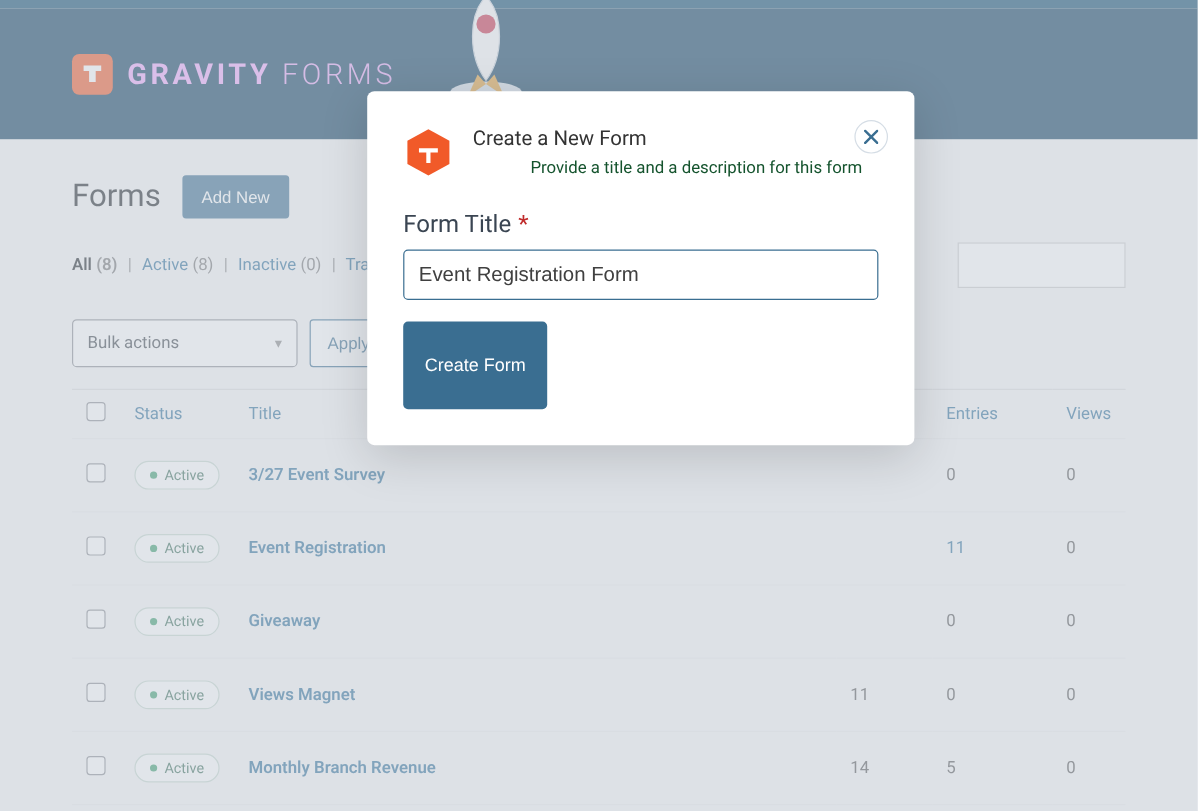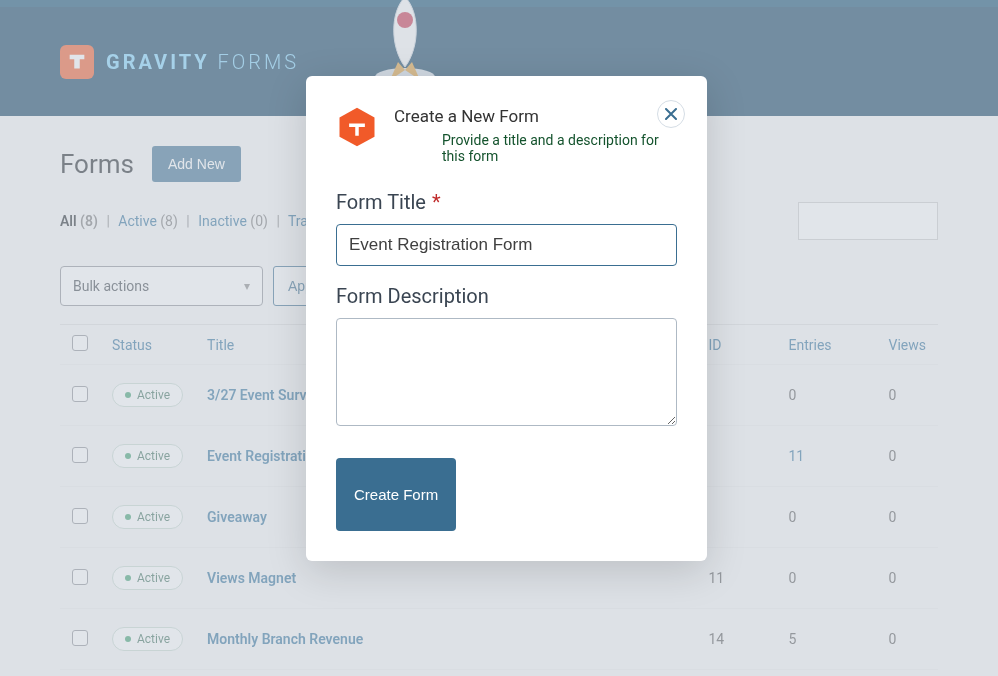--- a/index.html
+++ b/index.html
@@ -20,21 +20,21 @@
     display: flex;
     align-items: center;
     position: relative;
   }
   .logo { display: flex; align-items: center; gap: 12px; }
   .logo-icon {
     width: 34px; height: 34px; background: #f15a29; border-radius: 6px;
     display: flex; align-items: center; justify-content: center;
     color: #fff; font-weight: bold; font-size: 16px;
   }
-  .logo-text { color: #7dd3fc; letter-spacing: 3px; font-size: 20px; }
+  .logo-text { color: #f0abfc; letter-spacing: 3px; font-size: 24px; }
   .logo-text b { font-weight: 700; }
   .logo-text span { font-weight: 300; opacity: .95; }
   .rocket {
     position: absolute; left: 370px; top: -15px;
   }
   .rocket-body { position: relative; width: 70px; height: 95px; }
 
   .content { padding: 30px 60px 0; }
   .page-head { display: flex; align-items: center; gap: 18px; margin-bottom: 20px; }
   .page-title { font-size: 26px; font-weight: 400; color: #1d2327; }
@@ -48,21 +48,21 @@
   .filters .link { color: #2e6f9a; cursor: pointer; }
   .filters .current { font-weight: 600; color: #1d2327; }
   .filters .count { color: #777; }
   .filters .sep { color: #888; padding: 0 5px; }
   .search-box {
     border: 1px solid #ccc; height: 38px; width: 140px; padding: 0 10px; background:#fff;
   }
 
   .bulk-row { display: flex; gap: 10px; margin-bottom: 18px; }
   .bulk-select {
-    width: 203px; height: 40px; border: 1px solid #8c8f94; border-radius: 4px;
+    width: 188px; height: 40px; border: 1px solid #8c8f94; border-radius: 4px;
     background: #fff; padding: 0 12px; display: flex; align-items: center;
     justify-content: space-between; color: #3c434a; font-size: 14px;
     position: relative;
   }
   .bulk-select .chev { color: #888; font-size: 12px; }
   .apply-btn {
     height: 40px; padding: 0 14px; border: 1px solid #3a6e91; color: #3a6e91;
     background: #fff; border-radius: 3px; font-size: 14px;
   }
 
@@ -89,21 +89,21 @@
   input[type=checkbox].rowchk {
     width: 16px; height: 16px; border: 1px solid #8c8f94; border-radius: 3px;
     appearance: none; background: #fff;
   }
 
   
   .overlay {
     position: absolute; inset: 0; background: rgba(200,208,216,0.55);
   }
   .modal {
-    position: absolute; left: 306px; top: 76px; width: 401px;
+    position: absolute; left: 306px; top: 76px; width: 456px;
     background: #fff; border-radius: 6px; padding: 30px 30px 30px;
     box-shadow: 0 10px 40px rgba(0,0,0,.15);
   }
   .modal-head { display: flex; gap: 16px; align-items: flex-start; margin-bottom: 26px; }
   .modal-icon {
     width: 42px; height: 42px;
   }
   .modal-title { font-size: 17px; color: #333; margin-bottom: 6px; font-weight: 400; }
   .modal-sub { font-size: 14px; color: #14532d; margin-left: 48px; }
   .close-btn {
@@ -281,19 +281,15 @@
       <div class="modal-title">Create a New Form</div>
       <div class="modal-sub">Provide a title and a description for this form</div>
     </div>
   </div>
 
   <div class="field">
     <label class="form-label"><span>Form Title</span><span class="req">*</span></label>
     <input class="form-input" value="Event Registration Form" style="">
   </div>
 
-  <div class="field last">
-    <label class="form-label">Form Description</label>
-    <textarea class="form-textarea" style=""></textarea>
-  </div>
 
   <button class="create-btn">Create Form</button>
 </div>
 
 </body></html>

